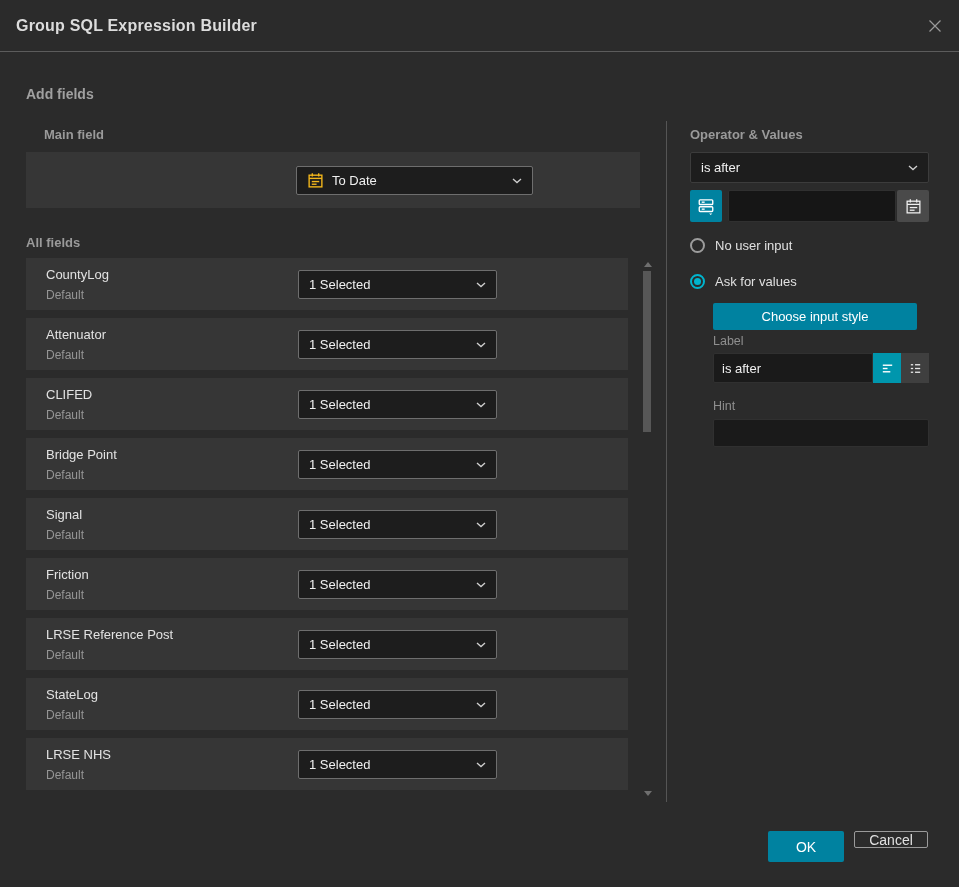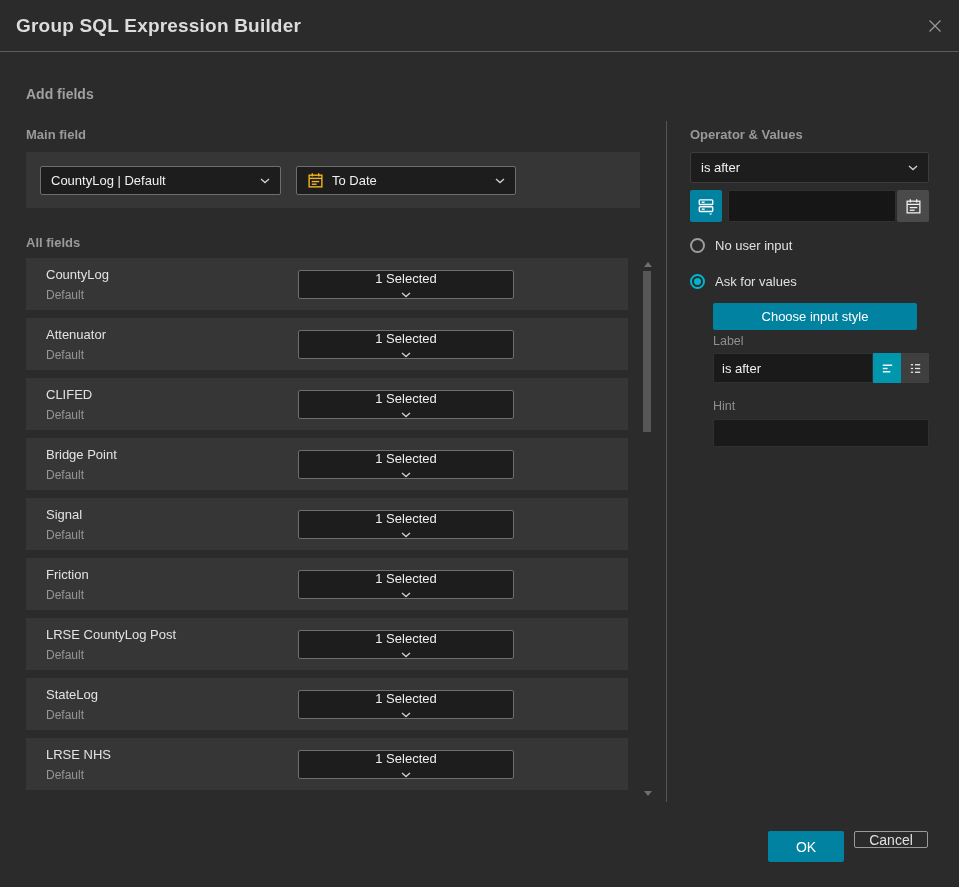--- a/index.html
+++ b/index.html
@@ -8,21 +8,21 @@
     position:relative; width:959px; height:887px;
     background:#2b2b2b; color:#e2e2e2; overflow:hidden;
     font-size:13px;
   }
   
   .titlebar{
     position:absolute; left:0; top:0; width:959px; height:52px;
     border-bottom:1px solid #5c5c5c;
     display:flex; align-items:center; padding:0 16px;
   }
-  .titlebar h1{ font-size:19px; font-weight:bold; color:#dcdcdc; letter-spacing:.2px;}
+  .titlebar h1{ font-size:16px; font-weight:bold; color:#dcdcdc; letter-spacing:.2px;}
   .close-btn{ position:absolute; right:14px; top:16px; width:20px; height:20px;
     display:flex; align-items:center; justify-content:center; cursor:pointer;}
   
   .sec-heading{ position:absolute; font-weight:bold; color:#a0a0a0; font-size:14px;}
   .sub-heading{ position:absolute; font-weight:bold; color:#9a9a9a; font-size:13px;}
   
   .dropdown{
     position:absolute; height:29px; background:#1d1d1d;
     border:1px solid #6e6e6e; border-radius:2px;
     display:flex; align-items:center; padding:0 10px; gap:8px;
@@ -31,21 +31,21 @@
   .dropdown .dd-text{ flex:1; white-space:nowrap; overflow:hidden;}
   .dropdown svg.chev{ flex:none; }
   .dropdown.borderless{ border-color:#3c3c3c; }
   
   .main-panel{ position:absolute; left:26px; top:152px; width:614px; height:56px; background:#363636;}
   
   .field-list{ position:absolute; left:26px; top:258px; width:602px; }
   .field-row{ position:relative; width:602px; height:52px; background:#363636; margin-bottom:8px;}
   .field-row .fr-name{ position:absolute; left:20px; top:9px; color:#e2e2e2; font-size:13px;}
   .field-row .fr-sub{ position:absolute; left:20px; top:30px; color:#969696; font-size:12px;}
-  .field-row .dropdown{ left:272px; top:12px; width:216px;flex-direction:column;}
+  .field-row .dropdown{ left:272px; top:12px; width:199px;}
   
   .sb-thumb{ position:absolute; left:643px; top:271px; width:8px; height:161px; background:#575757;}
   .sb-arrow{ position:absolute; left:644px; width:0; height:0; border-left:4px solid transparent; border-right:4px solid transparent;}
   .sb-arrow.up{ top:262px; border-bottom:5px solid #6f6f6f;}
   .sb-arrow.down{ top:791px; border-top:5px solid #6f6f6f;}
   
   .v-divider{ position:absolute; left:666px; top:121px; width:1px; height:681px; background:#555;}
   
   .icon-btn{
     position:absolute; width:32px; height:32px; border:none; border-radius:2px;
@@ -91,30 +91,24 @@
     <h1>Group SQL Expression Builder</h1>
   </div>
   <div class="close-btn">
     <svg width="16" height="16" viewBox="0 0 16 16">
       <path d="M2.5 2.5 L13.5 13.5 M13.5 2.5 L2.5 13.5" stroke="#9a9a9a" stroke-width="1.2" fill="none"></path>
     </svg>
   </div>
 
   <div class="sec-heading" style="left:26px; top:86px;">Add fields</div>
 
-  <div class="sub-heading" style="left:26px; top:127px;">Main field</div>
+  <div class="sub-heading" style="left:44px; top:127px;">Main field</div>
 
   <div class="main-panel">
-    <div class="dropdown" style="left:14px; top:14px; width:241px;">
-      <span class="dd-text">CountyLog | Default</span>
-      <svg class="chev" width="10" height="6" viewBox="0 0 10 6">
-          <path d="M1 1 L5 4.6 L9 1" stroke="#cfcfcf" stroke-width="1.3" fill="none"></path>
-        </svg>
-    </div>
-    <div class="dropdown" style="left:270px; top:14px; width:220px;">
+    <div class="dropdown" style="left:270px; top:14px; width:237px;">
       <svg width="17" height="17" viewBox="0 0 16 16" fill="none" stroke="#f3b71c" stroke-width="1.3">
         <rect x="2" y="3" width="12" height="11"></rect>
         <line x1="5" y1="1.2" x2="5" y2="4.2"></line>
         <line x1="11" y1="1.2" x2="11" y2="4.2"></line>
         <line x1="2" y1="6" x2="14" y2="6"></line>
         <line x1="4.5" y1="9" x2="11.5" y2="9"></line>
         <line x1="4.5" y1="11.5" x2="9" y2="11.5"></line>
       </svg>
       <span class="dd-text">To Date</span>
       <svg class="chev" width="10" height="6" viewBox="0 0 10 6">
@@ -186,21 +180,21 @@
       <div class="fr-sub">Default</div>
       <div class="dropdown">
         <span class="dd-text">1 Selected</span>
         <svg class="chev" width="10" height="6" viewBox="0 0 10 6">
             <path d="M1 1 L5 4.6 L9 1" stroke="#cfcfcf" stroke-width="1.3" fill="none"></path>
           </svg>
       </div>
     </div>
 
     <div class="field-row">
-      <div class="fr-name">LRSE CountyLog Post</div>
+      <div class="fr-name">LRSE Reference Post</div>
       <div class="fr-sub">Default</div>
       <div class="dropdown">
         <span class="dd-text">1 Selected</span>
         <svg class="chev" width="10" height="6" viewBox="0 0 10 6">
             <path d="M1 1 L5 4.6 L9 1" stroke="#cfcfcf" stroke-width="1.3" fill="none"></path>
           </svg>
       </div>
     </div>
 
     <div class="field-row">

